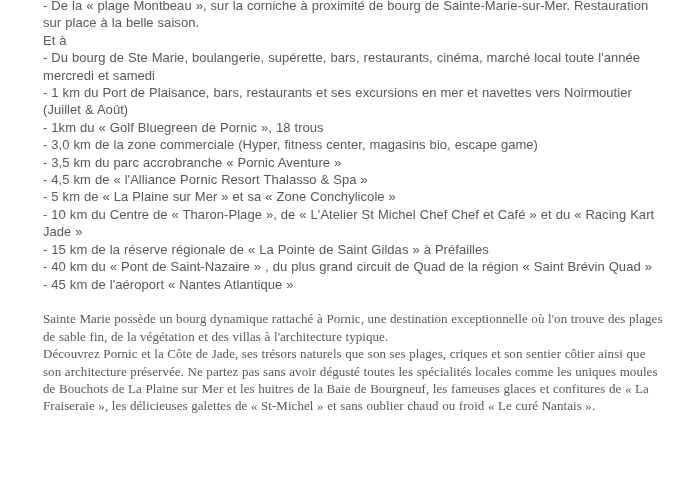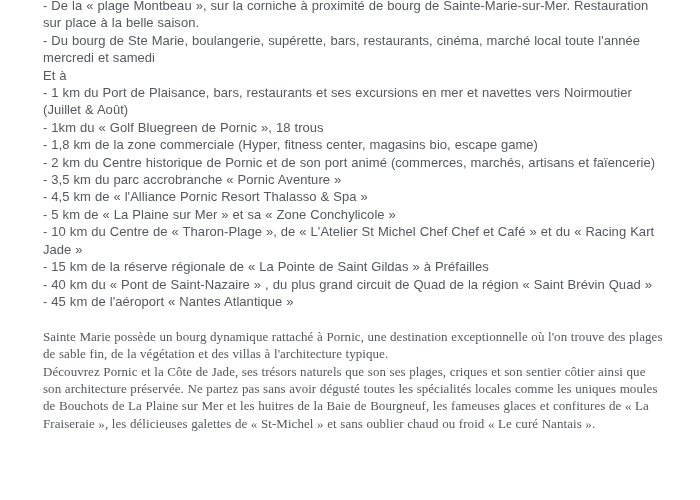--- a/index.html
+++ b/index.html
@@ -37,26 +37,25 @@
   .text-line { white-space: normal; }
 </style>
 </head>
 <body>
 
 <div class="page">
   <div class="content">
 
     <div class="block">
         <div class="text-line">- De la « plage Montbeau », sur la corniche à proximité de bourg de Sainte-Marie-sur-Mer. Restauration sur place à la belle saison.</div>
+        <div class="text-line">Et à</div>
         <div class="text-line">- Du bourg de Ste Marie, boulangerie, supérette, bars, restaurants, cinéma, marché local toute l'année mercredi et samedi</div>
-        <div class="text-line">Et à</div>
         <div class="text-line">- 1 km du Port de Plaisance, bars, restaurants et ses excursions en mer et navettes vers Noirmoutier (Juillet &amp; Août)</div>
         <div class="text-line">- 1km du « Golf Bluegreen de Pornic », 18 trous</div>
-        <div class="text-line">- 1,8 km de la zone commerciale (Hyper, fitness center, magasins bio, escape game)</div>
-        <div class="text-line">- 2 km du Centre historique de Pornic et de son port animé (commerces, marchés, artisans et faïencerie)</div>
+        <div class="text-line">- 3,0 km de la zone commerciale (Hyper, fitness center, magasins bio, escape game)</div>
         <div class="text-line">- 3,5 km du parc accrobranche « Pornic Aventure »</div>
         <div class="text-line">- 4,5 km de « l'Alliance Pornic Resort Thalasso &amp; Spa »</div>
         <div class="text-line">- 5 km de « La Plaine sur Mer » et sa « Zone Conchylicole »</div>
         <div class="text-line">- 10 km du Centre de « Tharon-Plage », de « L'Atelier St Michel Chef Chef et Café » et du « Racing Kart Jade »</div>
         <div class="text-line">- 15 km de la réserve régionale de « La Pointe de Saint Gildas » à Préfailles</div>
         <div class="text-line">- 40 km du « Pont de Saint-Nazaire » , du plus grand circuit de Quad de la région « Saint Brévin Quad »</div>
         <div class="text-line">- 45 km de l'aéroport « Nantes Atlantique »</div>
       </div>
 
     <div class="block">

